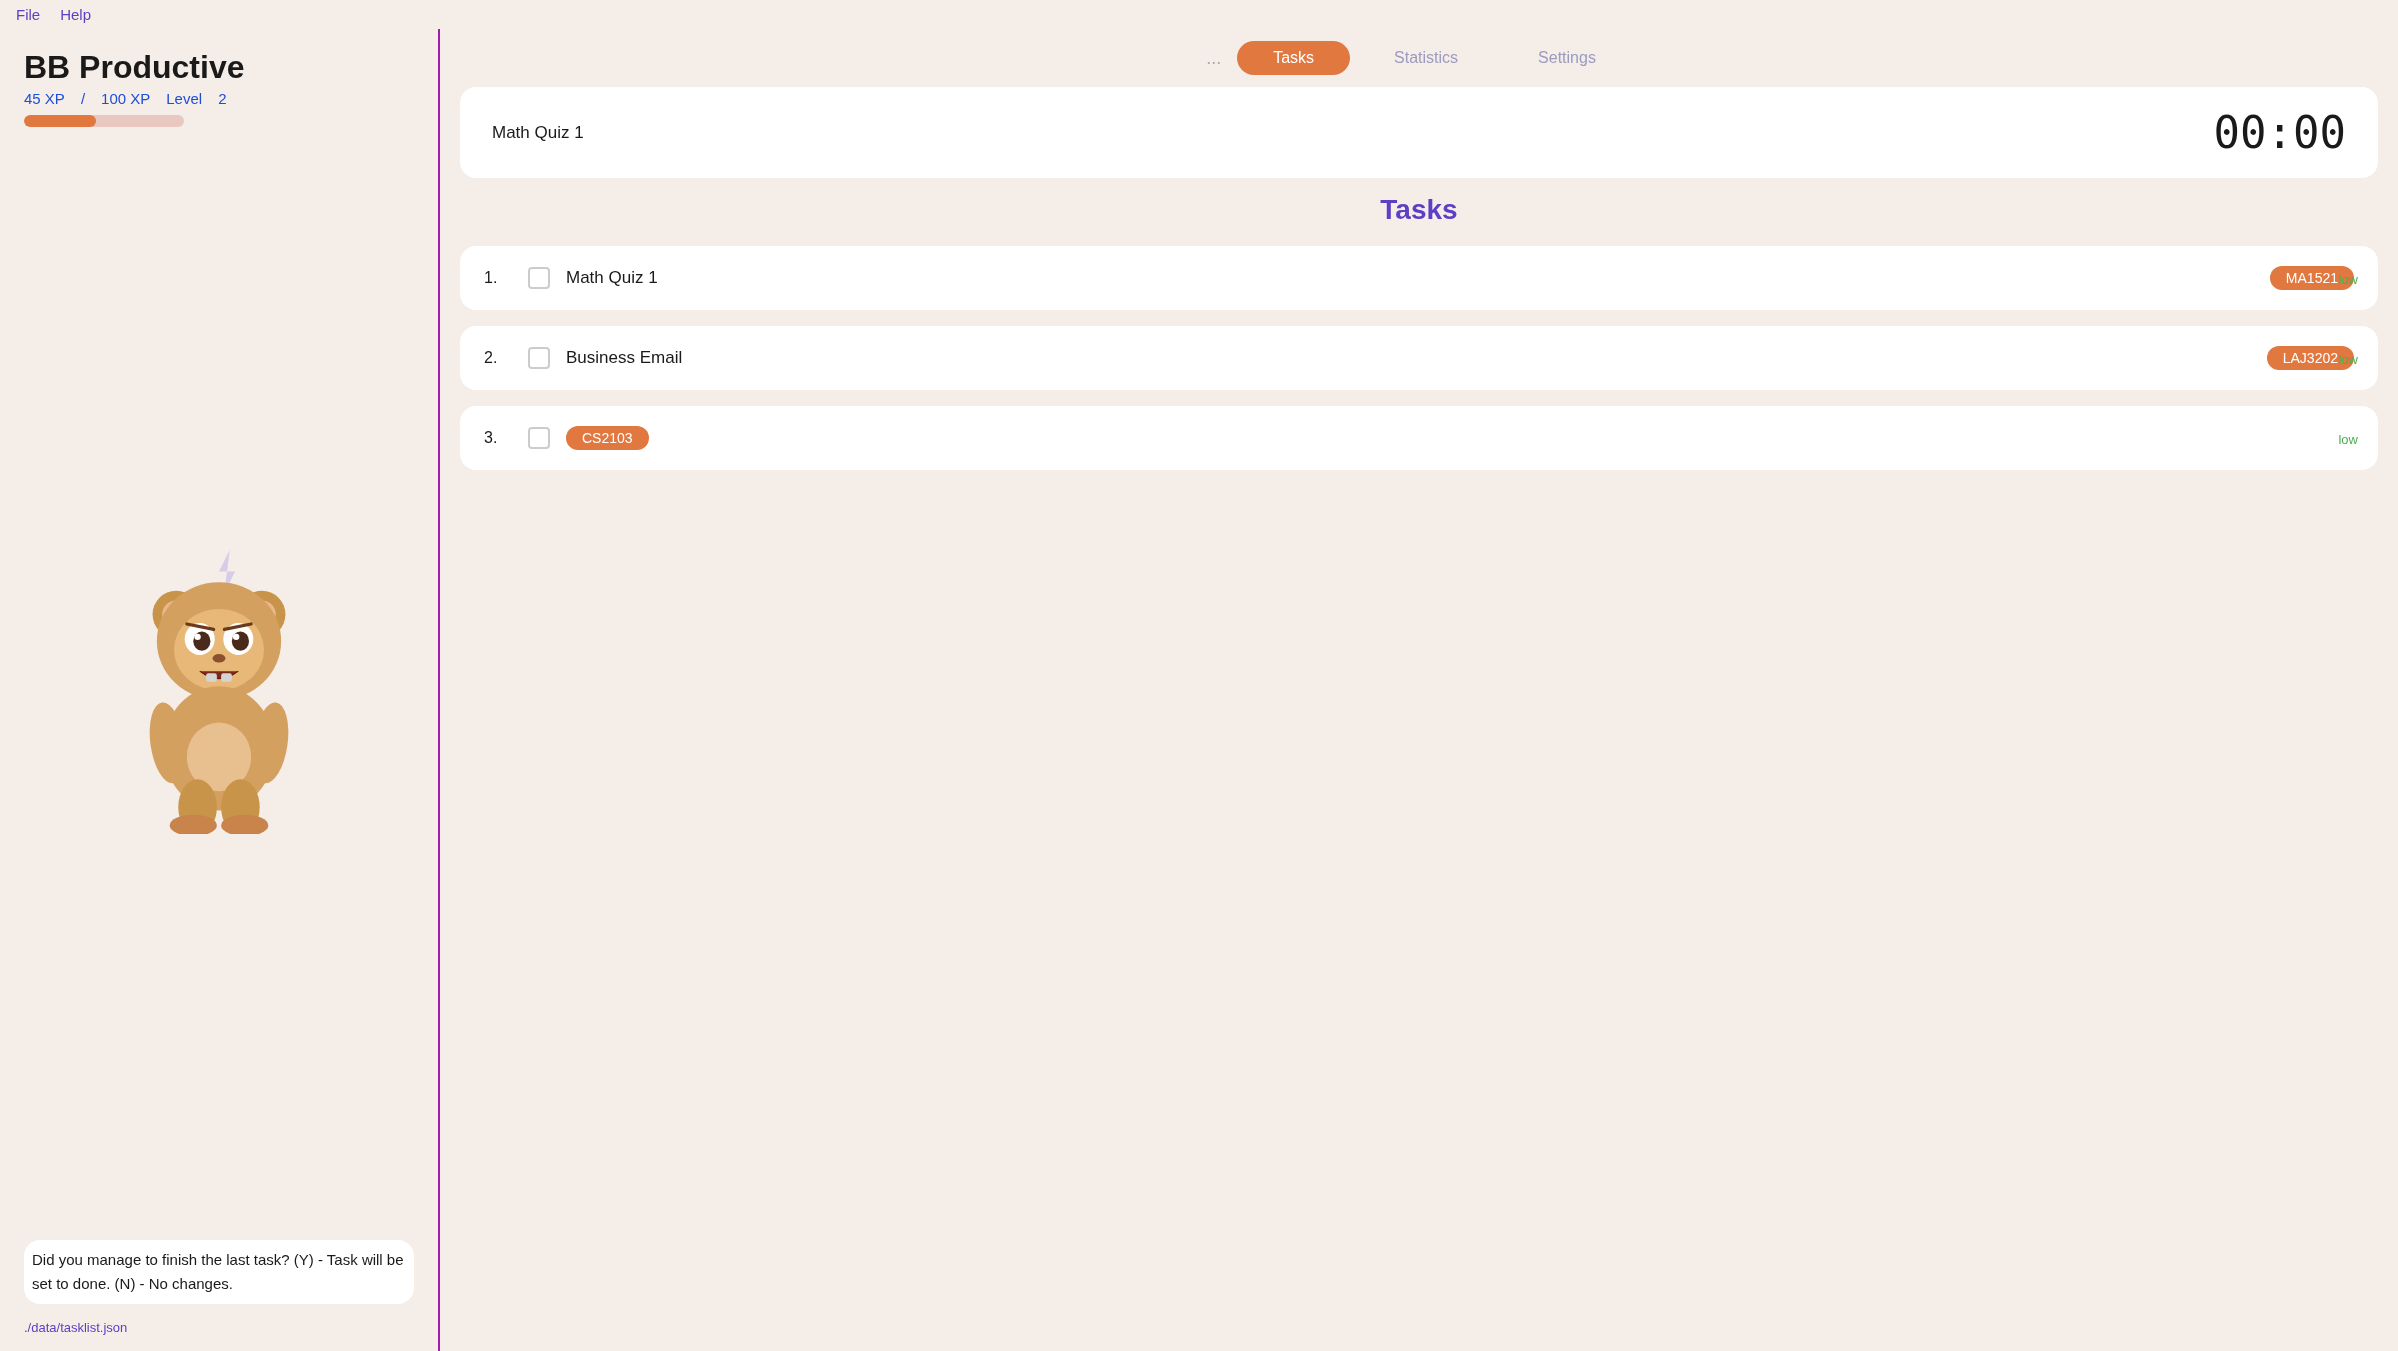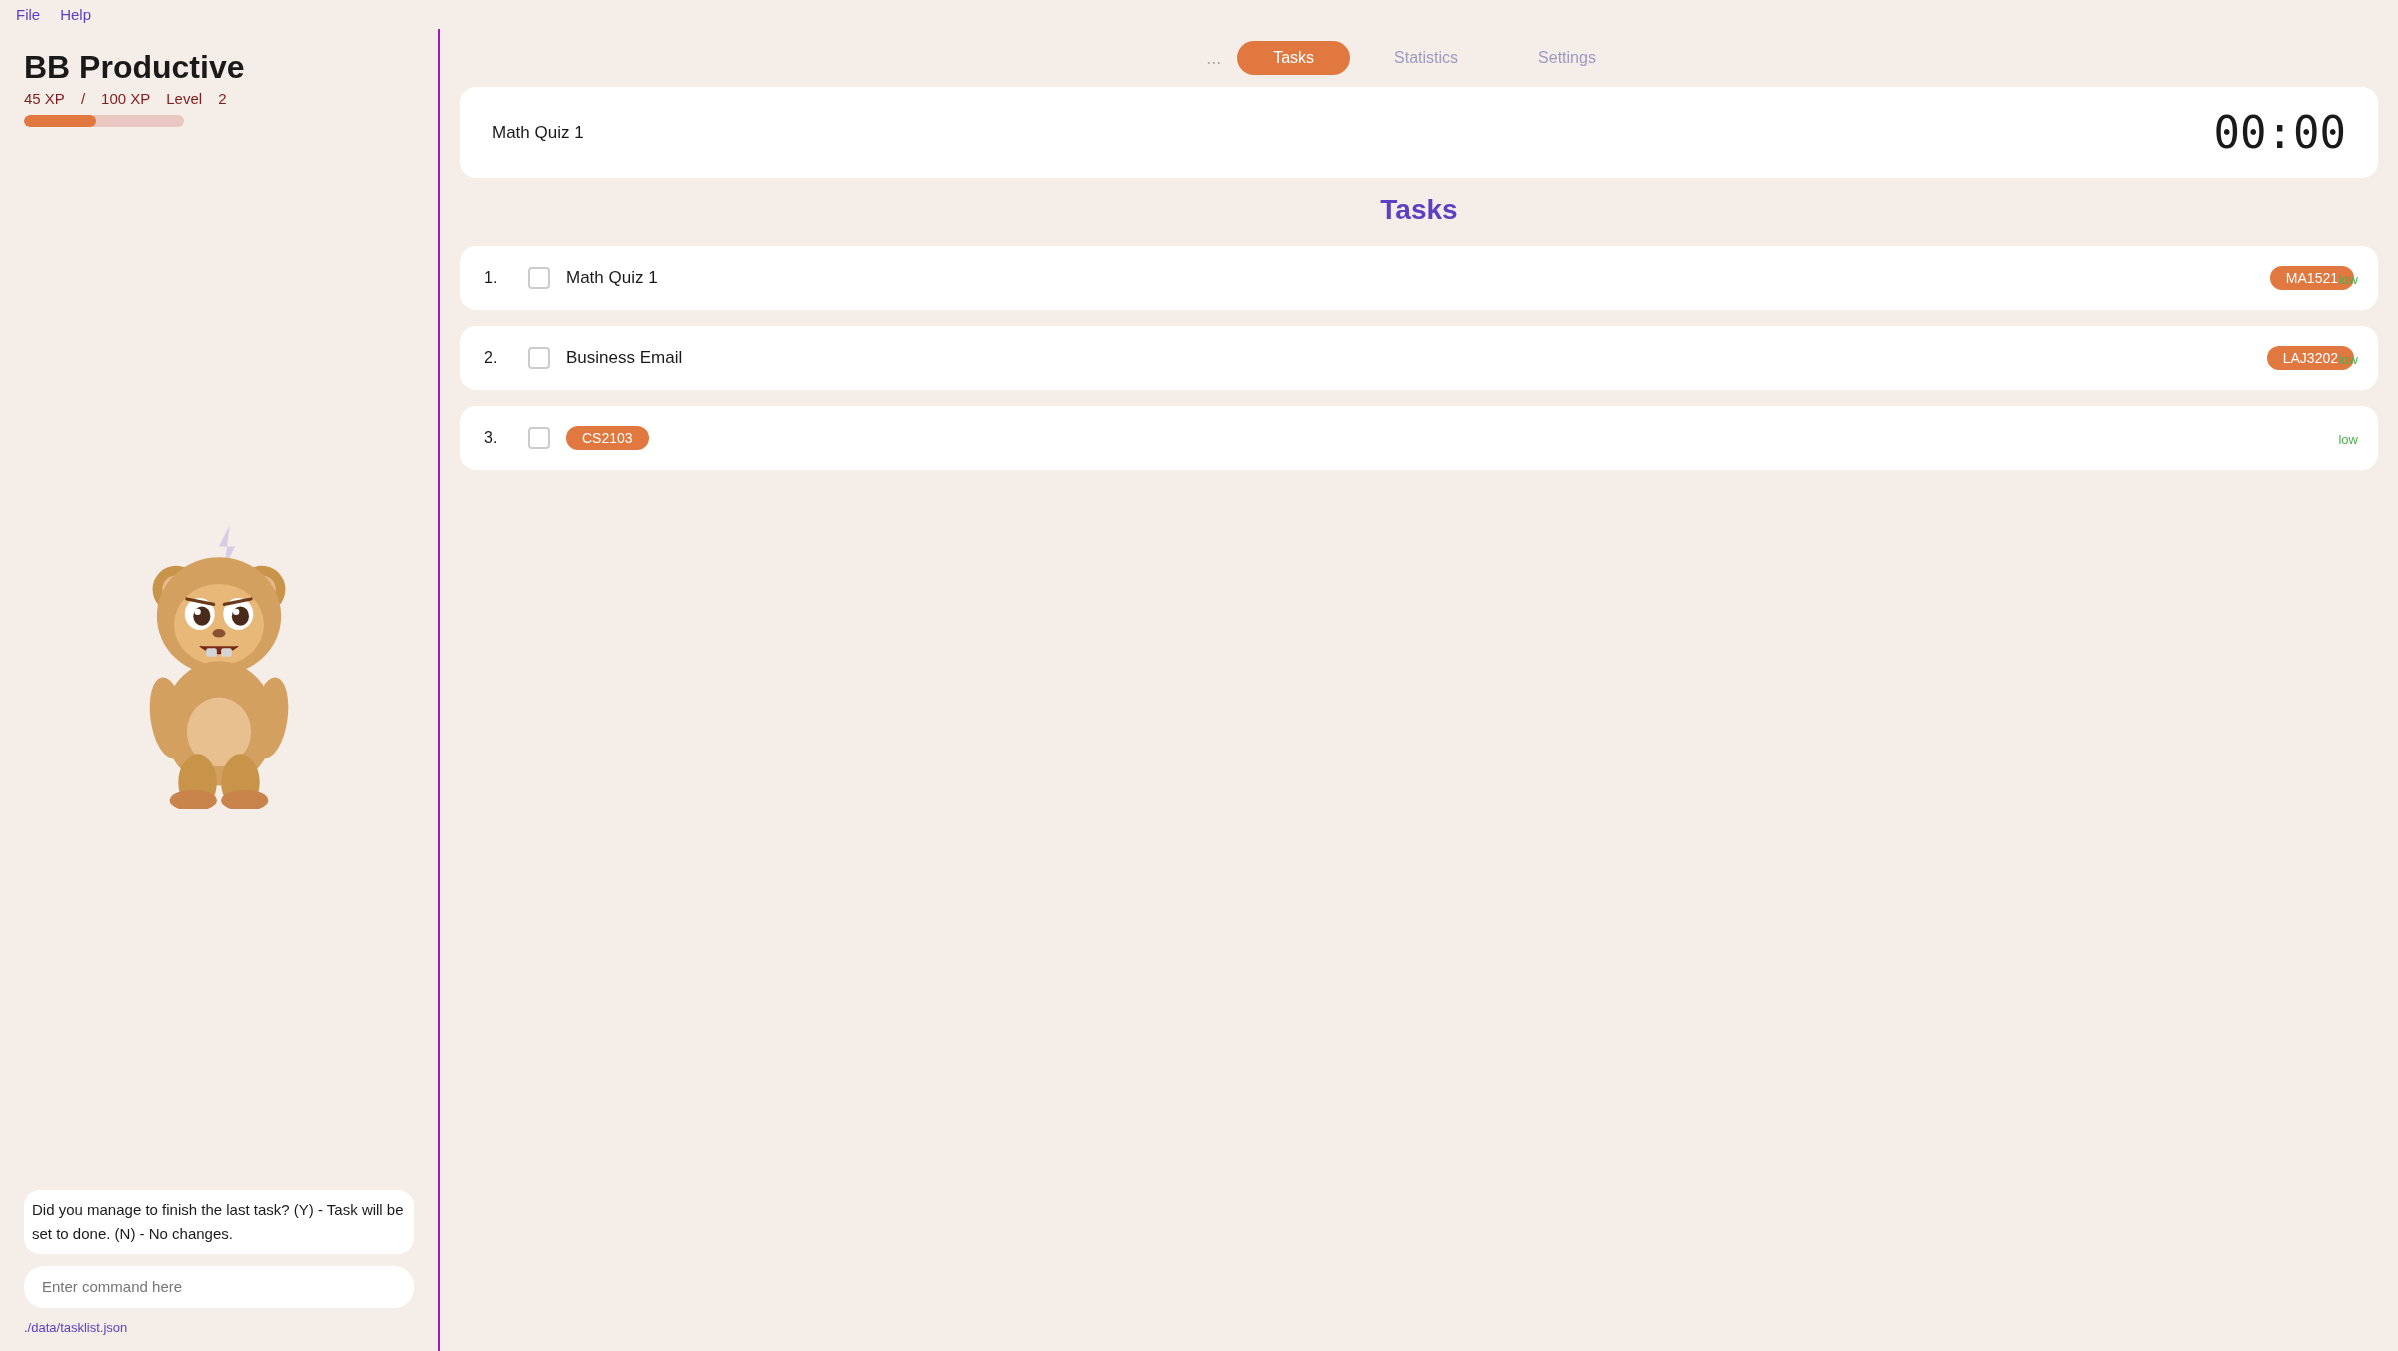--- a/index.html
+++ b/index.html
@@ -52,21 +52,21 @@
       color: #1a1a1a;
       margin-bottom: 4px;
     }
 
     .xp-line {
       display: flex;
       align-items: center;
       gap: 16px;
       margin-bottom: 8px;
       font-size: 15px;
-      color: #7f1d1d;
+      color: #1d4ed8;
       font-weight: 500;
     }
 
     .progress-bar-bg {
       width: 160px;
       height: 12px;
       background: #e8c8c0;
       border-radius: 6px;
       overflow: hidden;
     }
@@ -321,23 +321,20 @@
         <ellipse cx="76" cy="272" rx="22" ry="10" fill="#c8844a"></ellipse>
 
         <ellipse cx="124" cy="272" rx="22" ry="10" fill="#c8844a"></ellipse>
       </svg>
     </div>
 
     <div class="message-bubble">
       <span>Did you manage to finish the last task? (Y) - Task will be set to done. (N) - No changes.</span>
     </div>
 
-    <div class="command-input-wrapper">
-      <input type="text" class="command-input" placeholder="Enter command here" style="">
-    </div>
 
     <div class="file-path">./data/tasklist.json</div>
   </div>
 
   <div class="right-panel">
 
     <div class="tab-bar">
       <span class="tab-dots">...</span>
       <div class="tab active">Tasks</div>
       <div class="tab inactive">Statistics</div>

